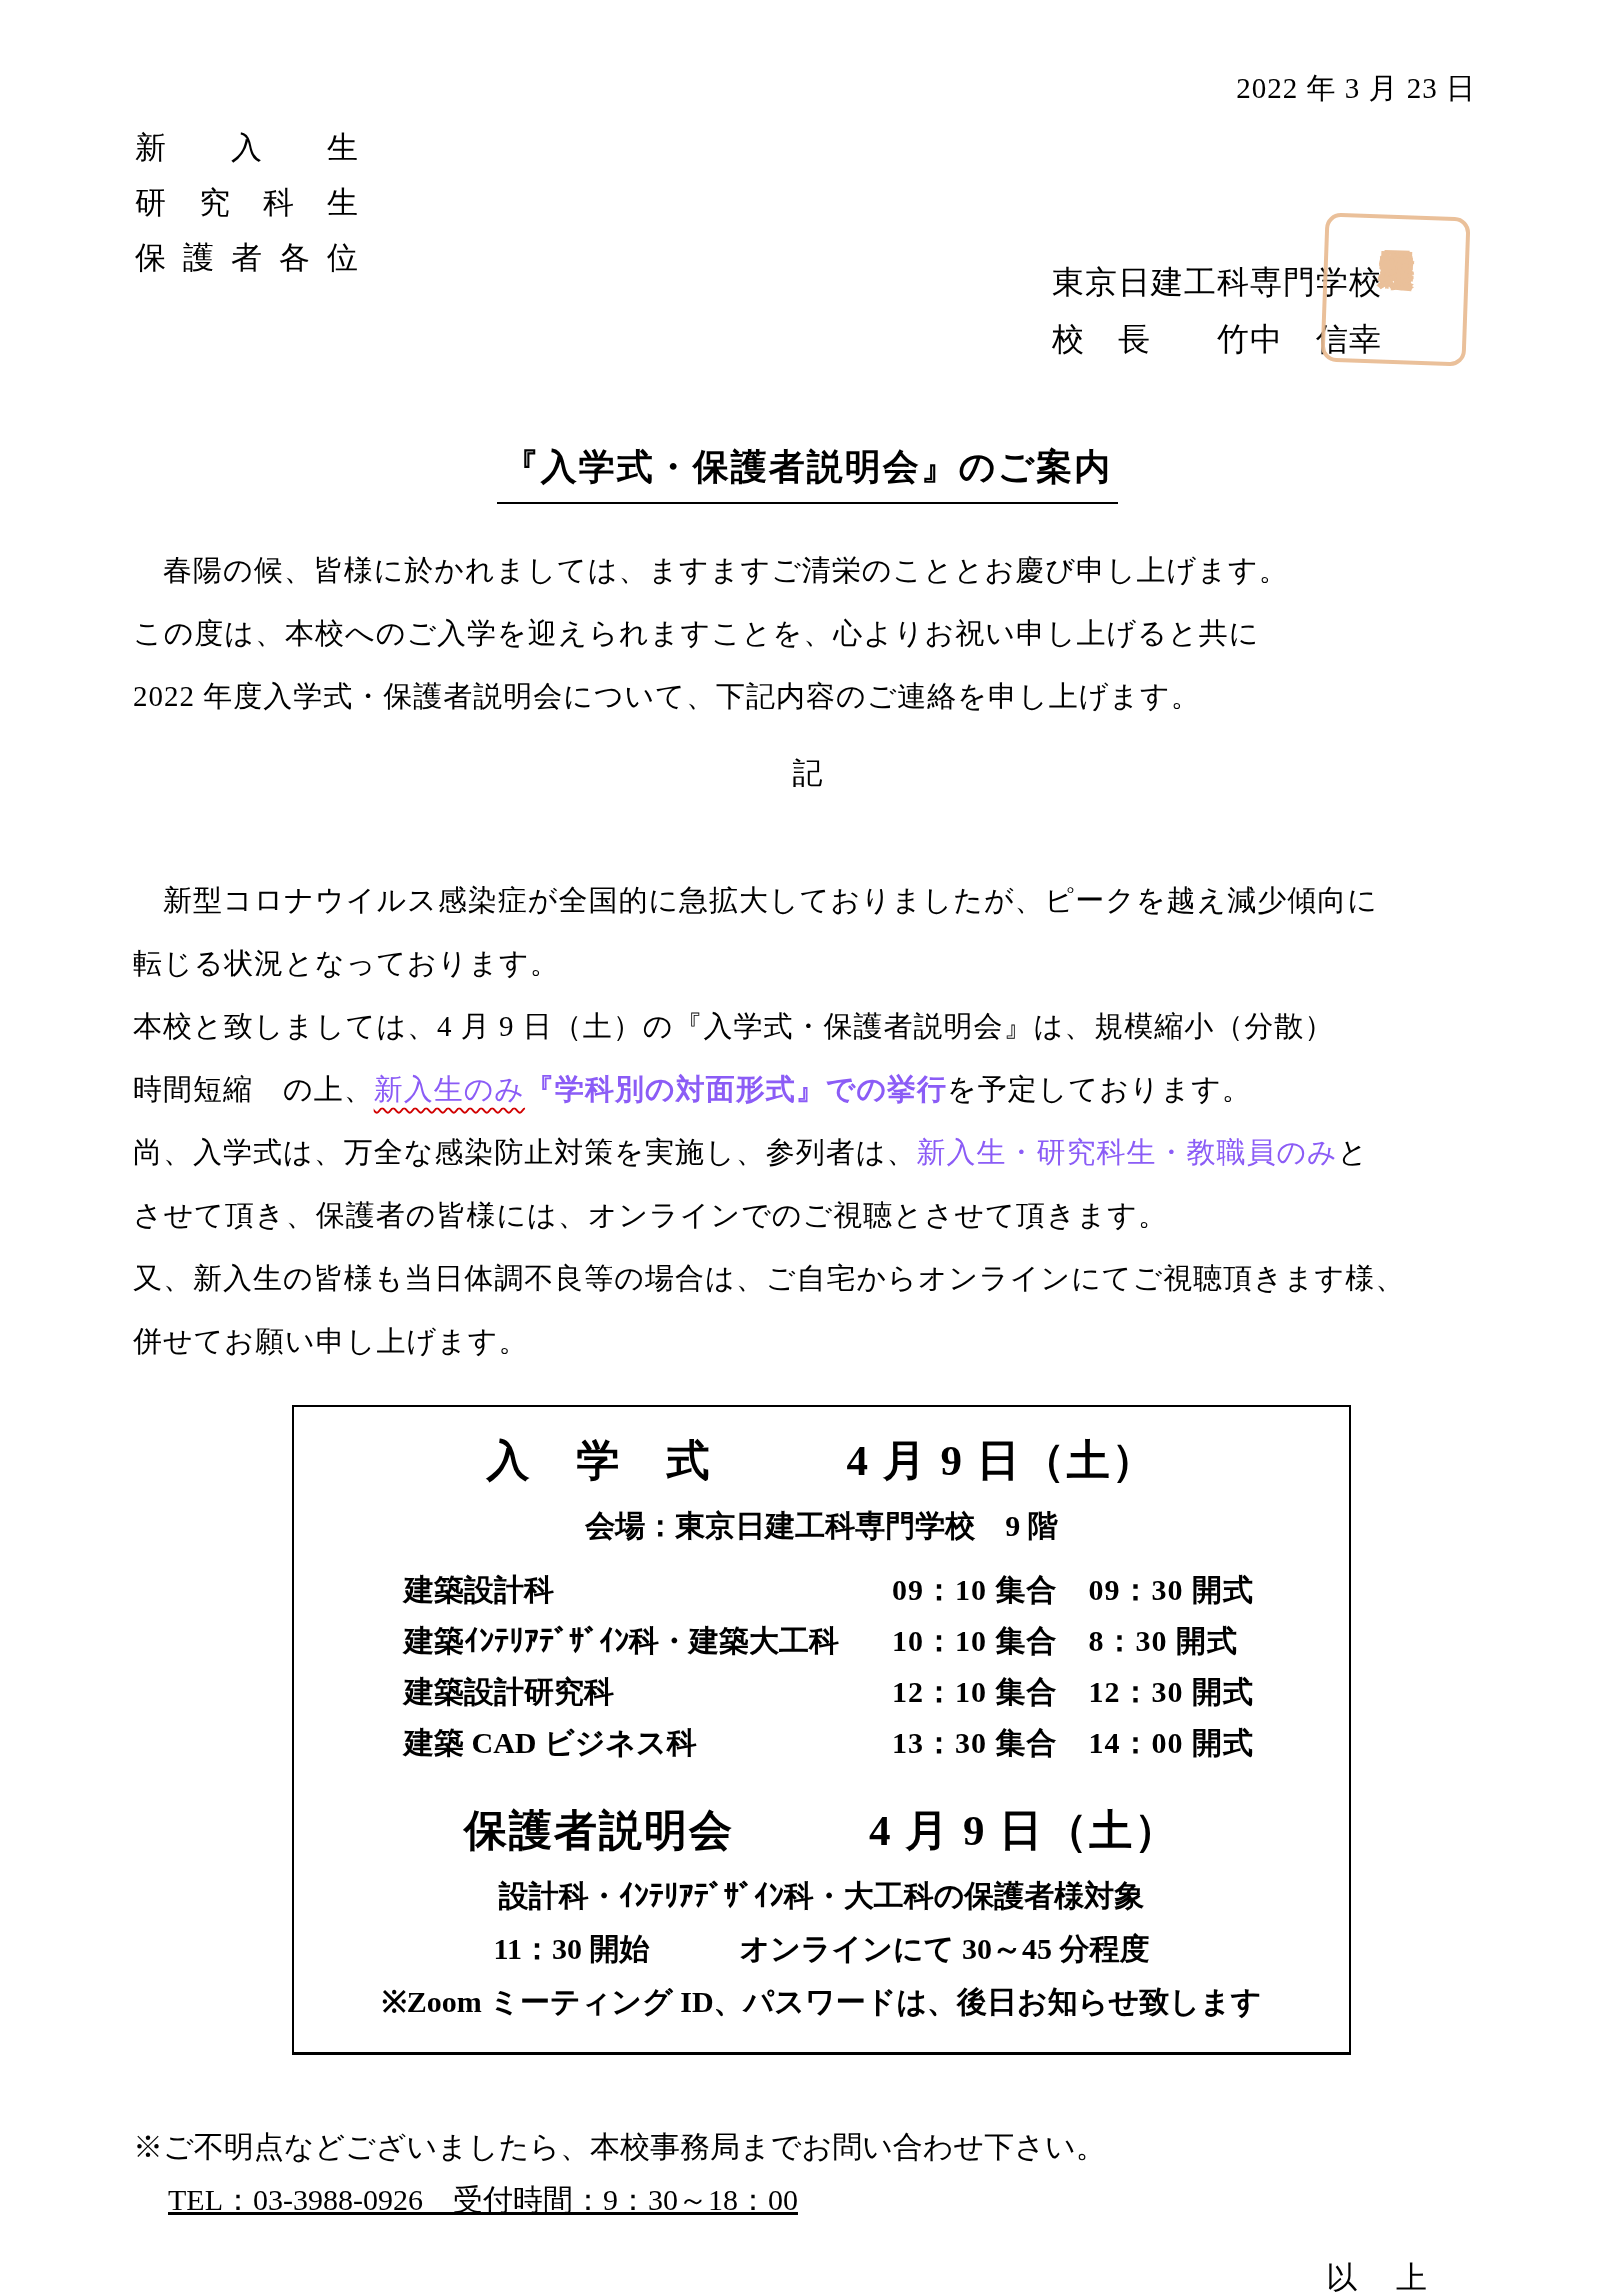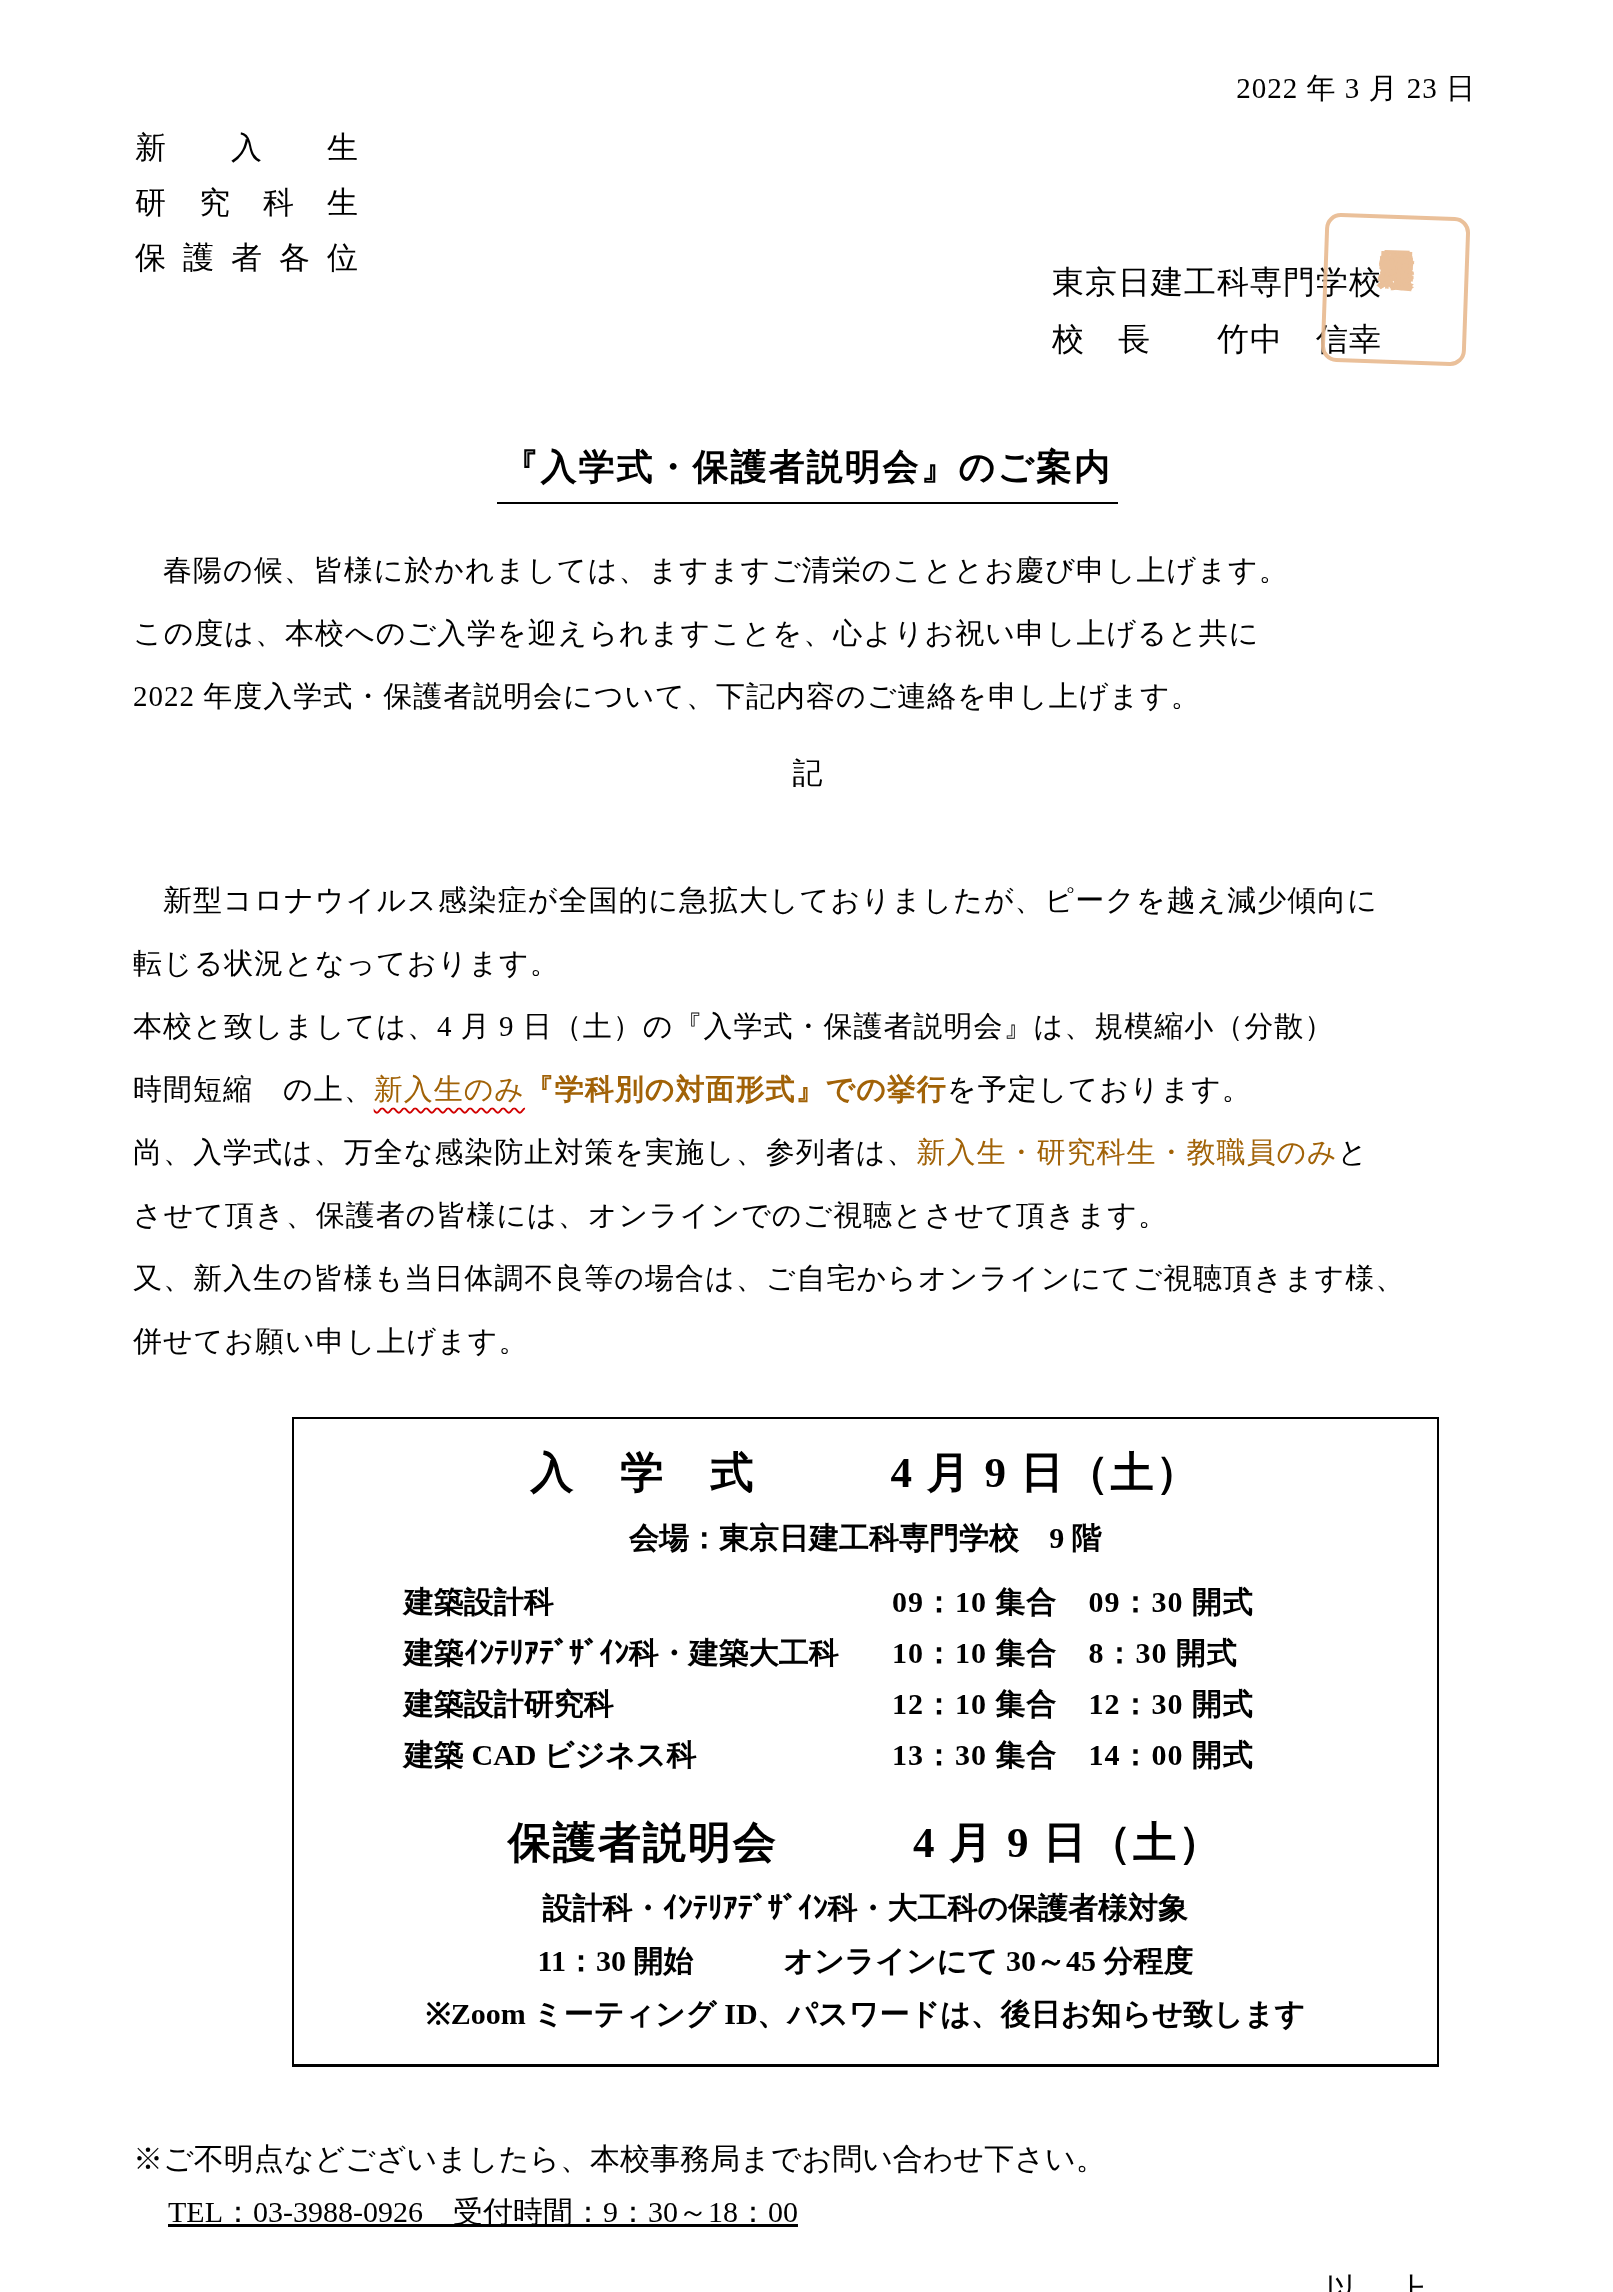--- a/index.html
+++ b/index.html
@@ -30,32 +30,32 @@
   .main{position:absolute;top:443px;left:133px;width:1349px;}
   .doc-title-wrap{text-align:center;margin:0 0 35px 0;}
   .doc-title{
     display:inline-block;font-size:36px;font-weight:bold;letter-spacing:2px;
     border-bottom:2.9px solid #000;padding:0 5.9px 9.8px 5.9px;
   }
   p.body{font-size:29px;line-height:63px;margin:0;letter-spacing:1px;}
   .ki{font-size:30px;text-align:center;margin:13.7px 0 65px 0;line-height:63px;}
   .gap55{margin-top:54px;}
   .gap45{margin-top:44px;}
-  .red{color:#a16207;}
+  .red{color:#8b5cf6;}
   .wavy{
     text-decoration:underline;
     text-decoration-style:wavy;
     text-decoration-color:#d10000;
     text-decoration-thickness:2px;
     text-underline-offset:7.8px;
   }
   .bold{font-weight:bold;}
   
   .box{
-    margin:44px 0 0 159px;width:1147px;box-sizing:border-box;
+    margin:32px 0 0 159px;width:1059px;box-sizing:border-box;
     border:2.9px solid #000;border-bottom-width:3.9px;
     padding:25.5px 0 29px 0;
   }
   .box-title{font-size:43px;font-weight:bold;text-align:center;letter-spacing:2px;line-height:55px;}
   .box-sub{font-size:30px;font-weight:bold;text-align:center;margin-top:15.7px;line-height:43px;}
   .rows{margin-top:17.6px;padding-left:110px;}
   .row{display:flex;font-size:30px;font-weight:bold;line-height:51px;}
   .row .dept{width:488px;flex:0 0 488px;}
   .row .time{letter-spacing:1px;}
   .briefing-title{margin-top:35px;}

